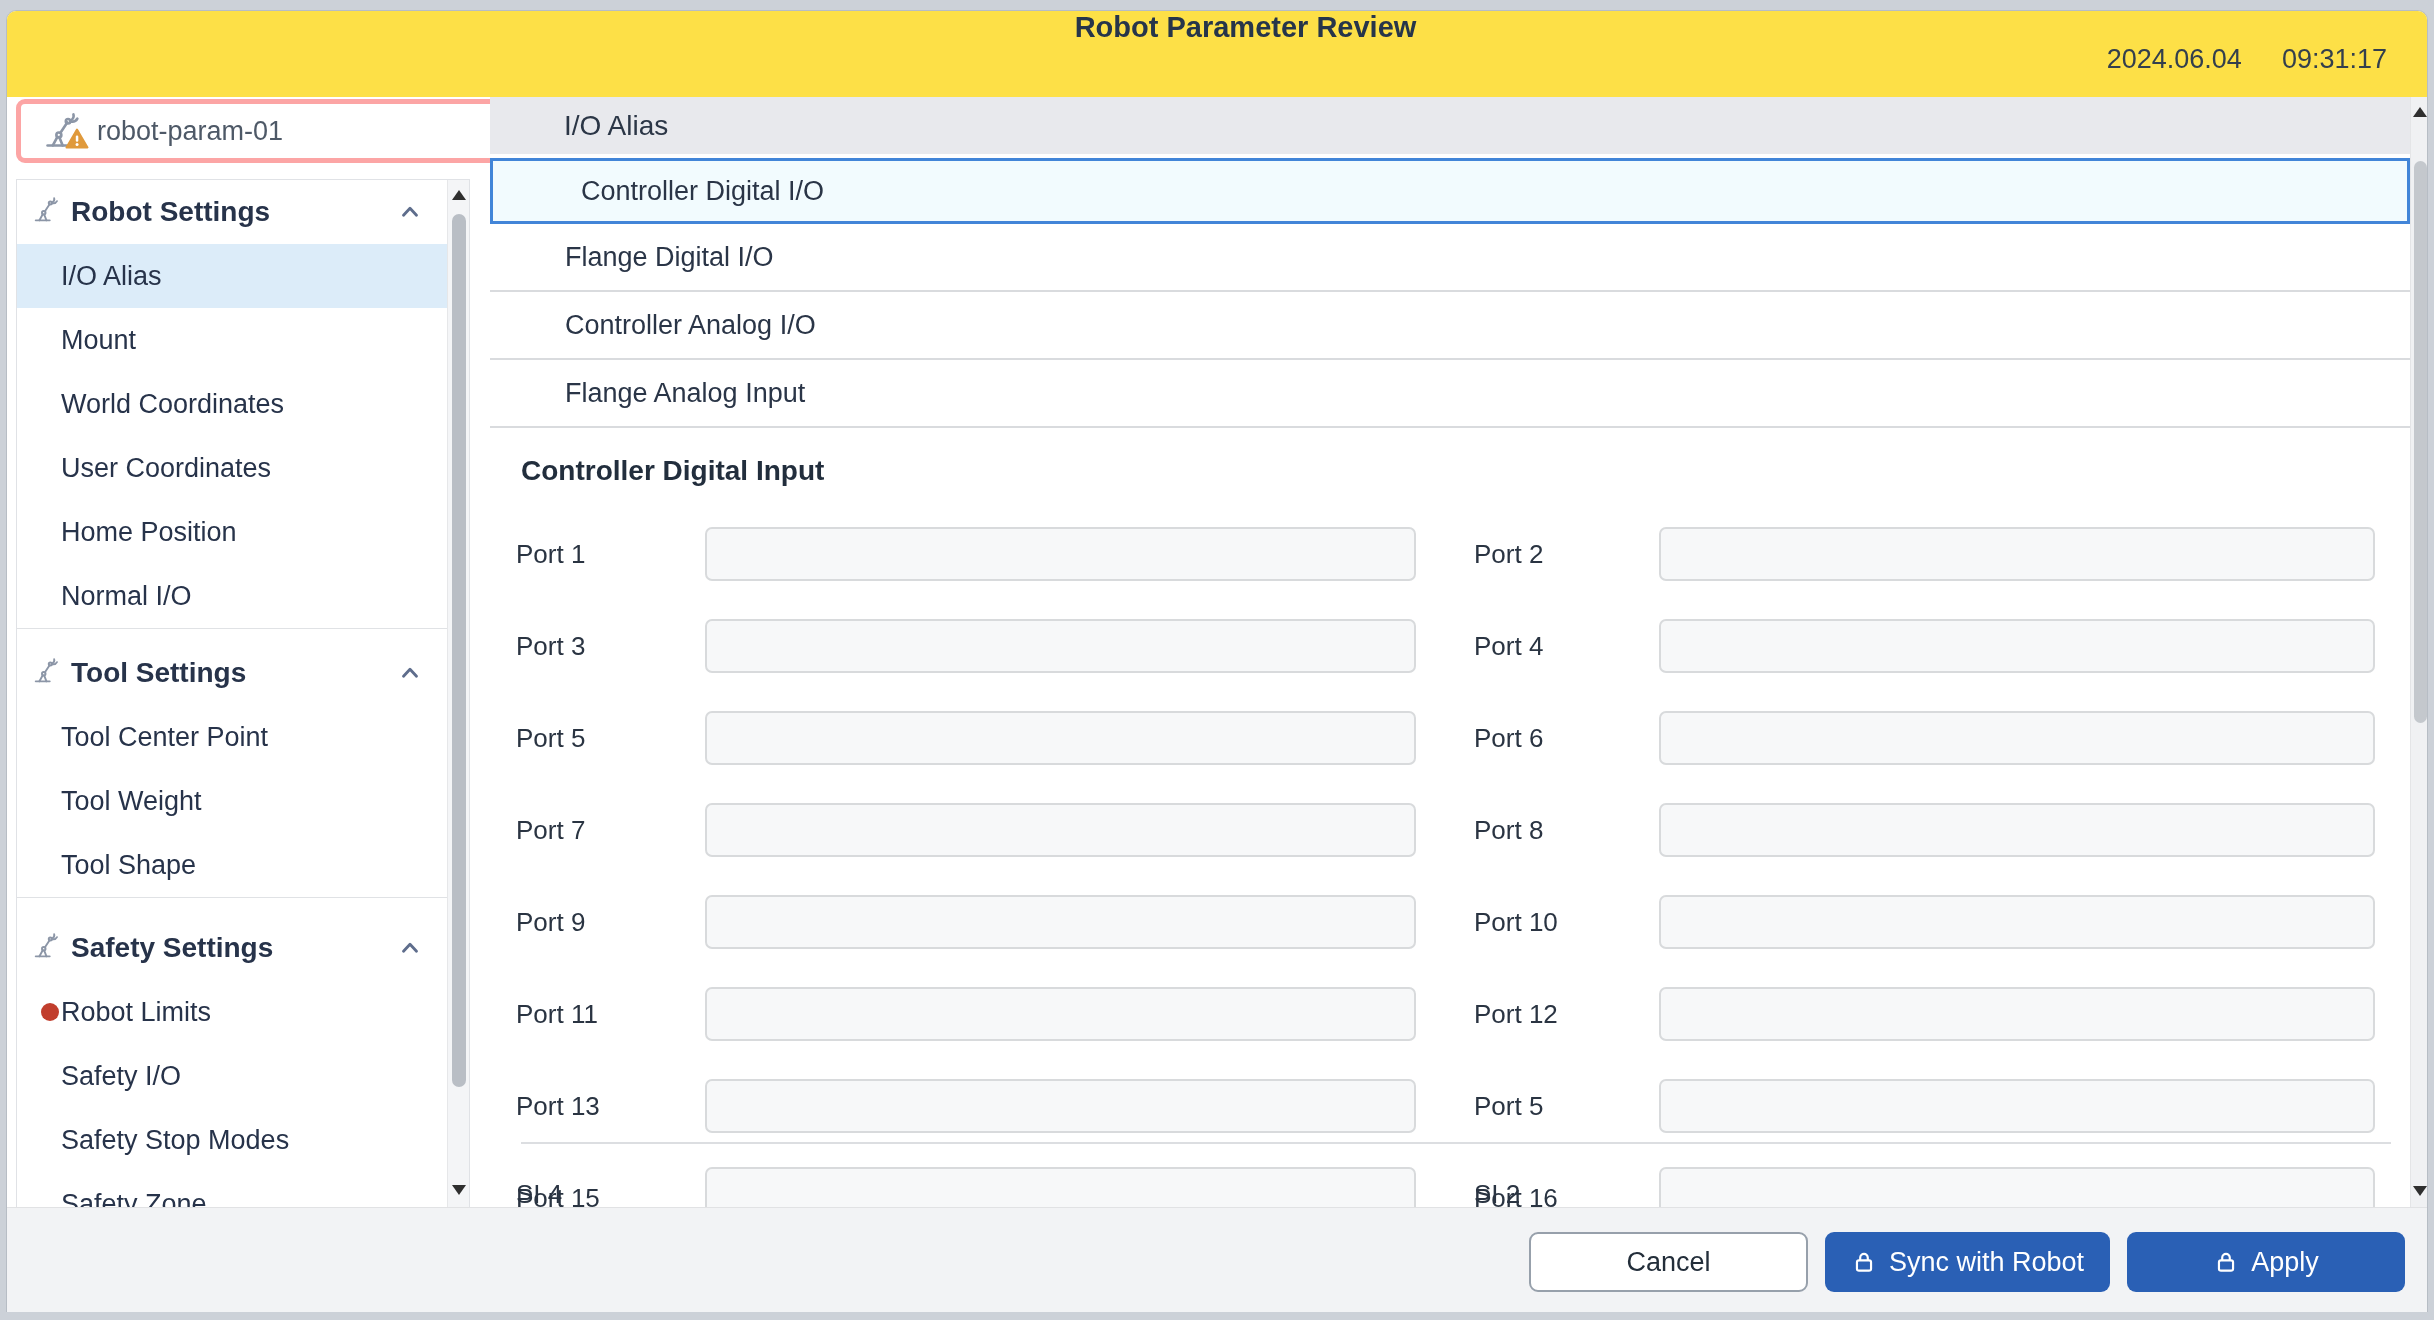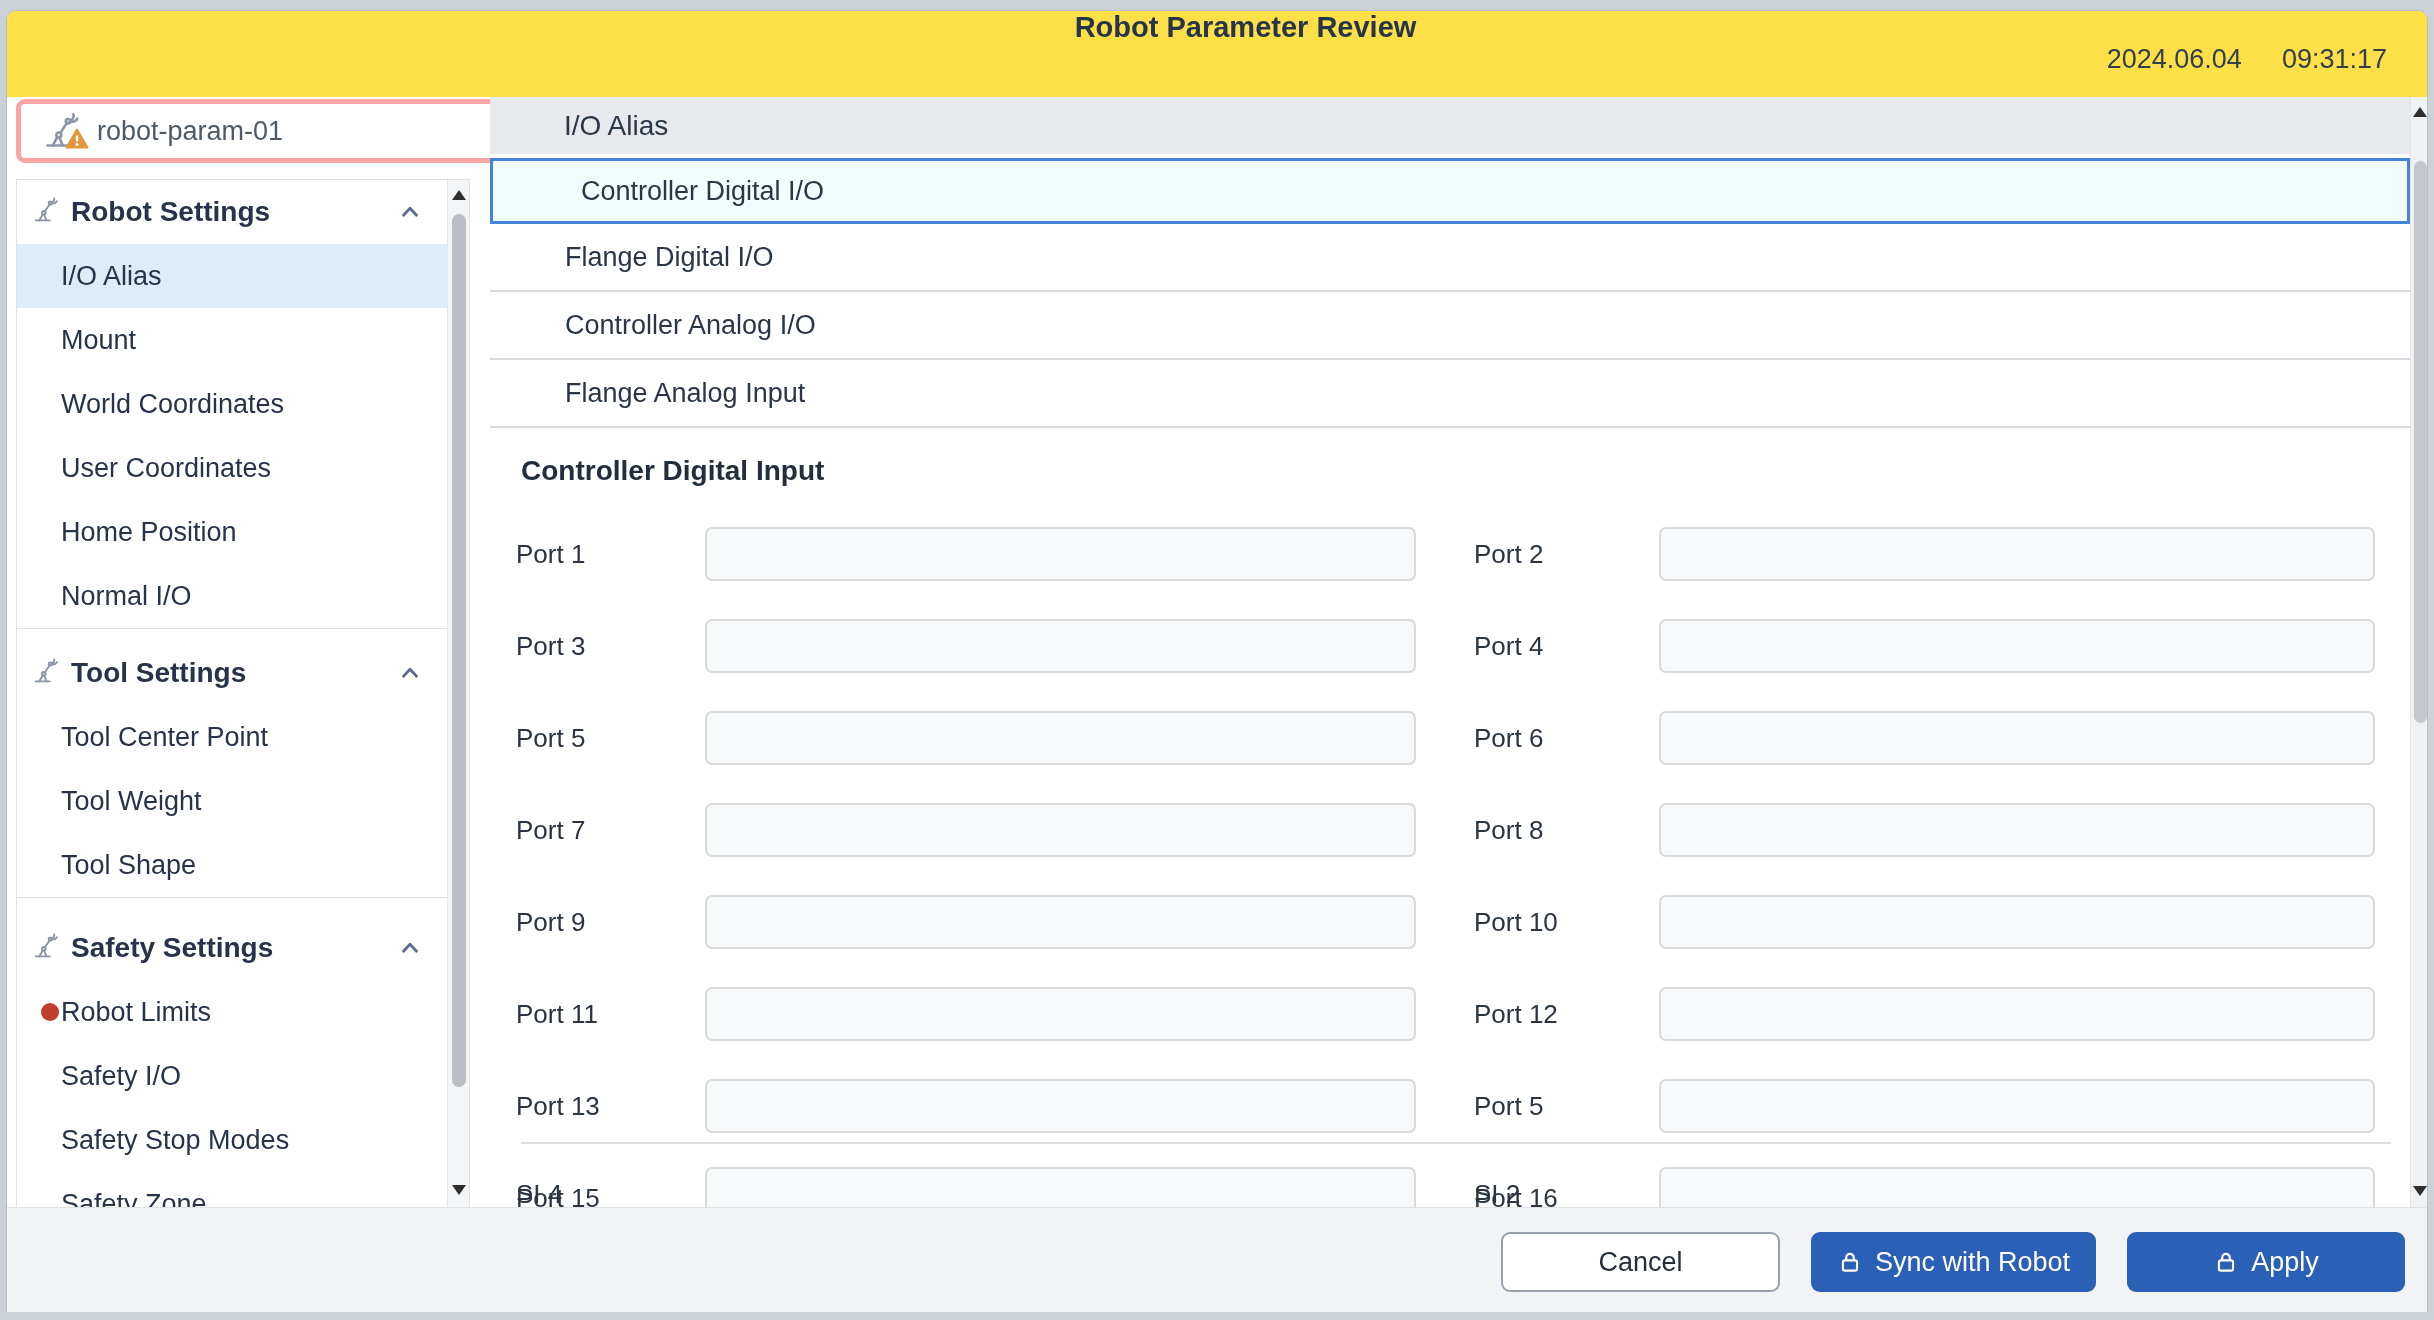--- a/index.html
+++ b/index.html
@@ -62,21 +62,21 @@
   .port-label{width:189px;font-size:26px;color:#2a3442;}
   .port-label.col2{width:185px;}
   .port-spacer{width:58px;}
   .port-input{width:711px;height:54px;background:#f7f8f9;border:2px solid #d8dadc;border-radius:7px;
     font-size:26px;color:#2a3442;padding:0 16px;outline:none;font-family:inherit;}
   .port-input.col2{width:716px;}
   .grid-divider{position:absolute;left:31px;top:1045px;width:1870px;height:2px;background:#dcdee1;}
   
   .footer{position:absolute;left:0;bottom:0;width:100%;height:105px;background:#f2f3f5;
     border-top:1px solid #e1e2e4;display:flex;align-items:flex-start;justify-content:flex-end;
-    padding-right:22px;gap:31px;}
+    padding-right:22px;gap:17px;}
   .btn{margin-top:24px;height:60px;border-radius:9px;font-size:27px;font-weight:500;
     display:flex;align-items:center;justify-content:center;cursor:pointer;font-family:inherit;}
   .btn .lock{display:flex;align-items:center;margin-right:12px;}
   .btn-cancel{width:279px;background:#fff;border:2px solid #97a0ab;color:#232e3a;}
   .btn-blue{border:none;background:#2a60b5;color:#fff;}
   .btn-sync{width:285px;}
   .btn-apply{width:278px;}
 </style>
 </head>
 <body>

